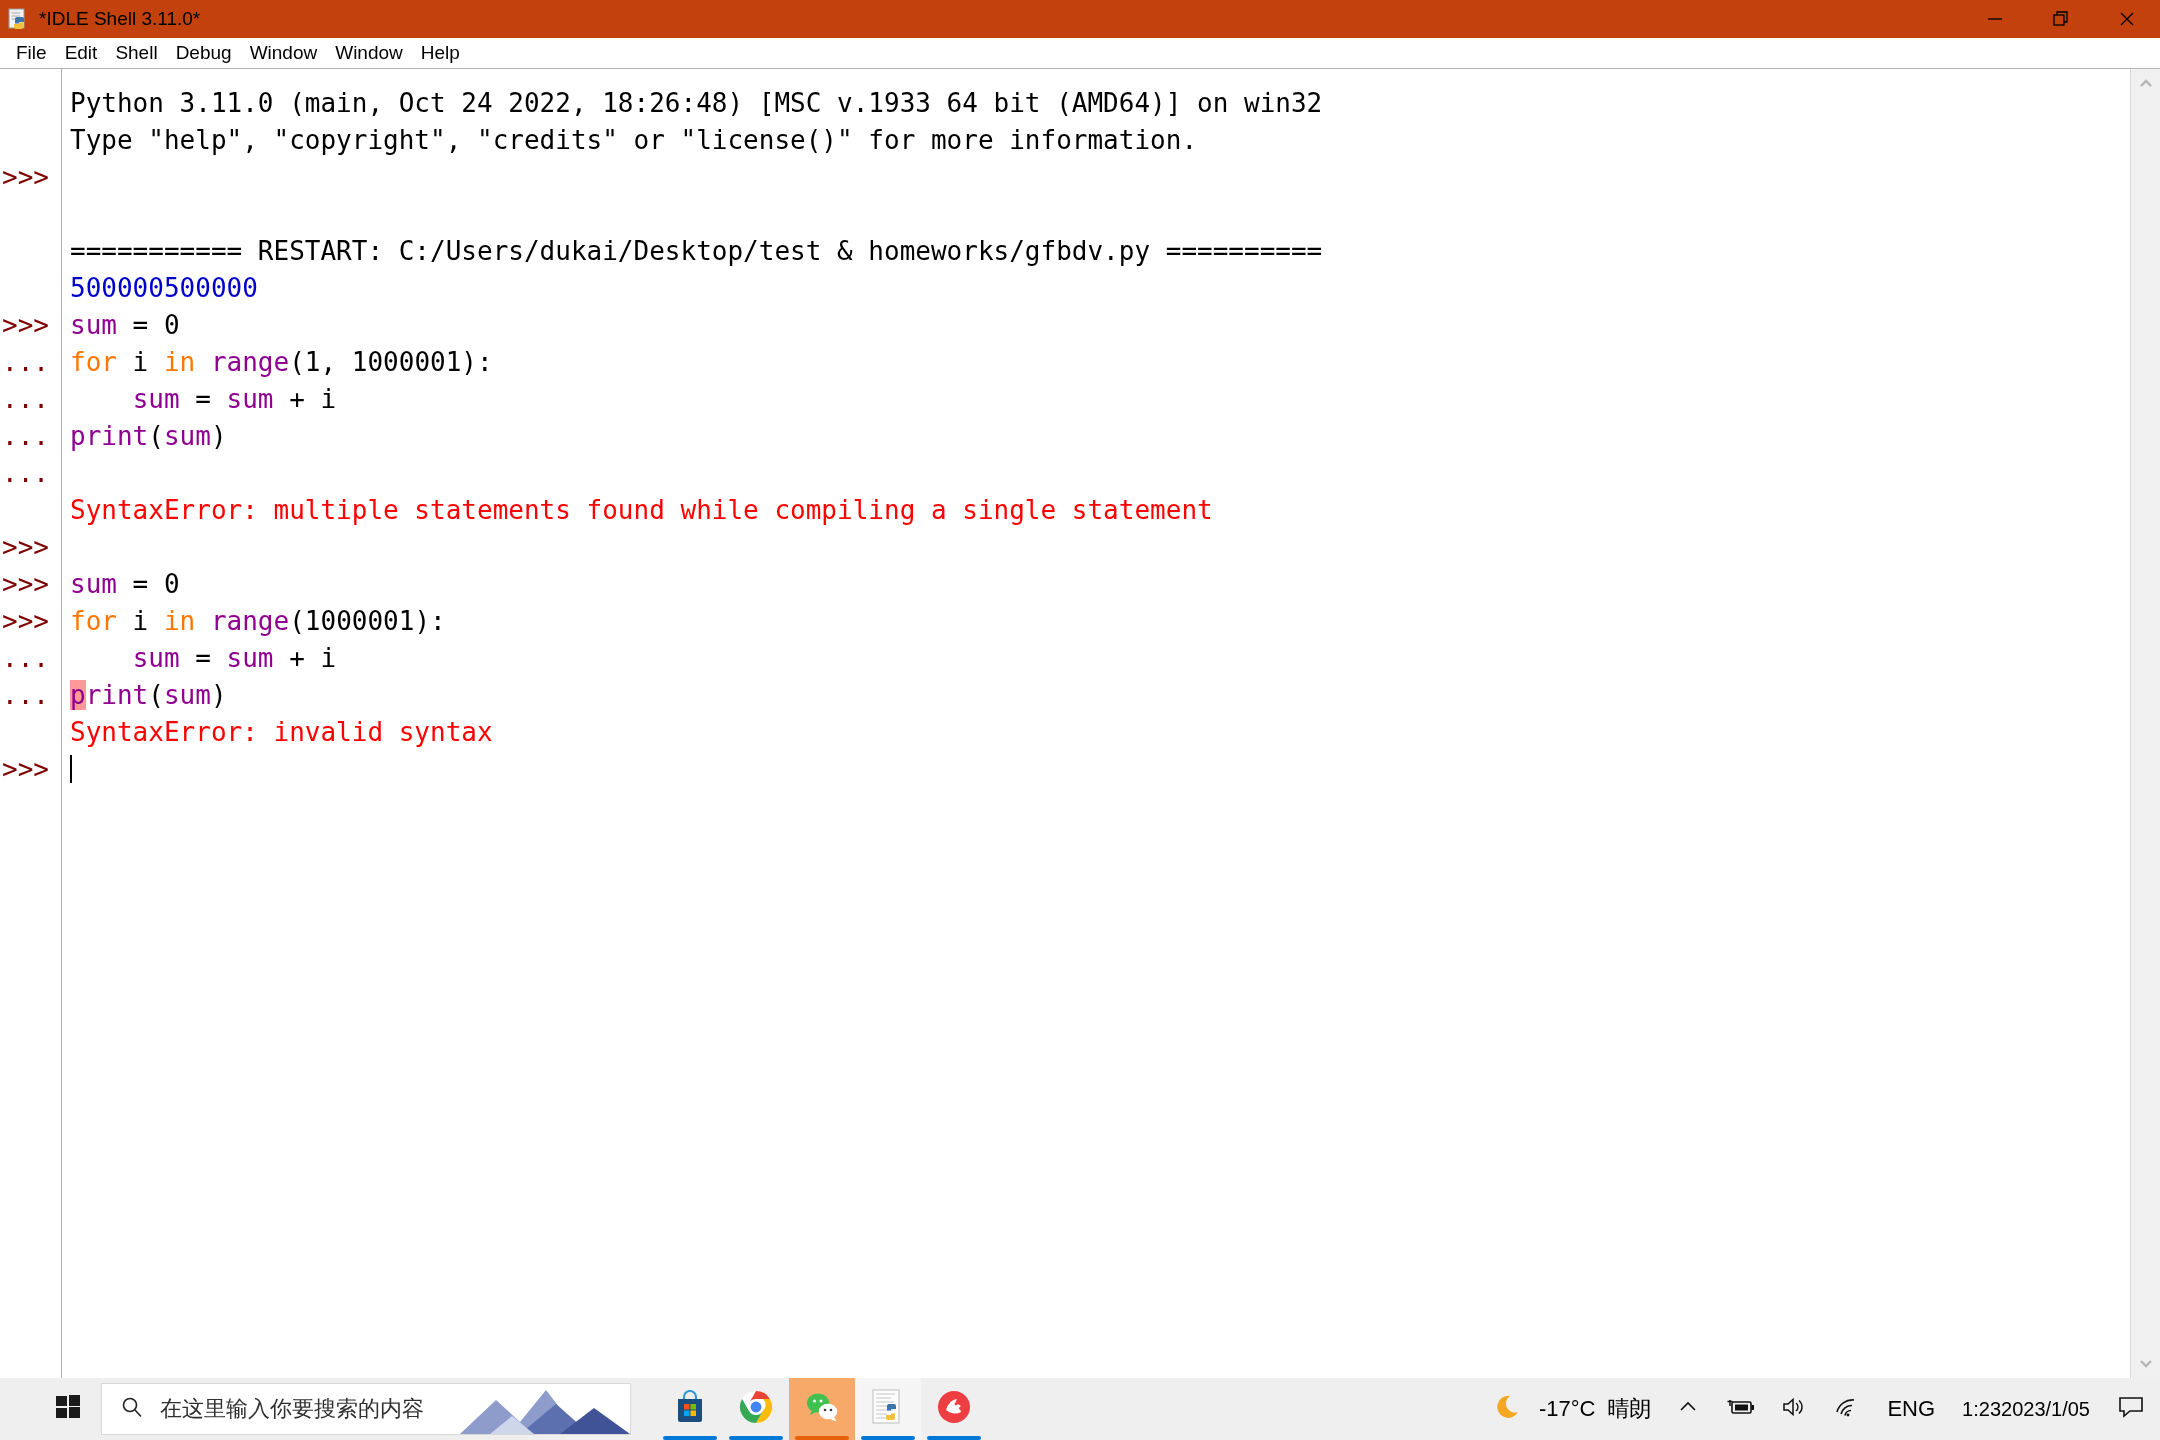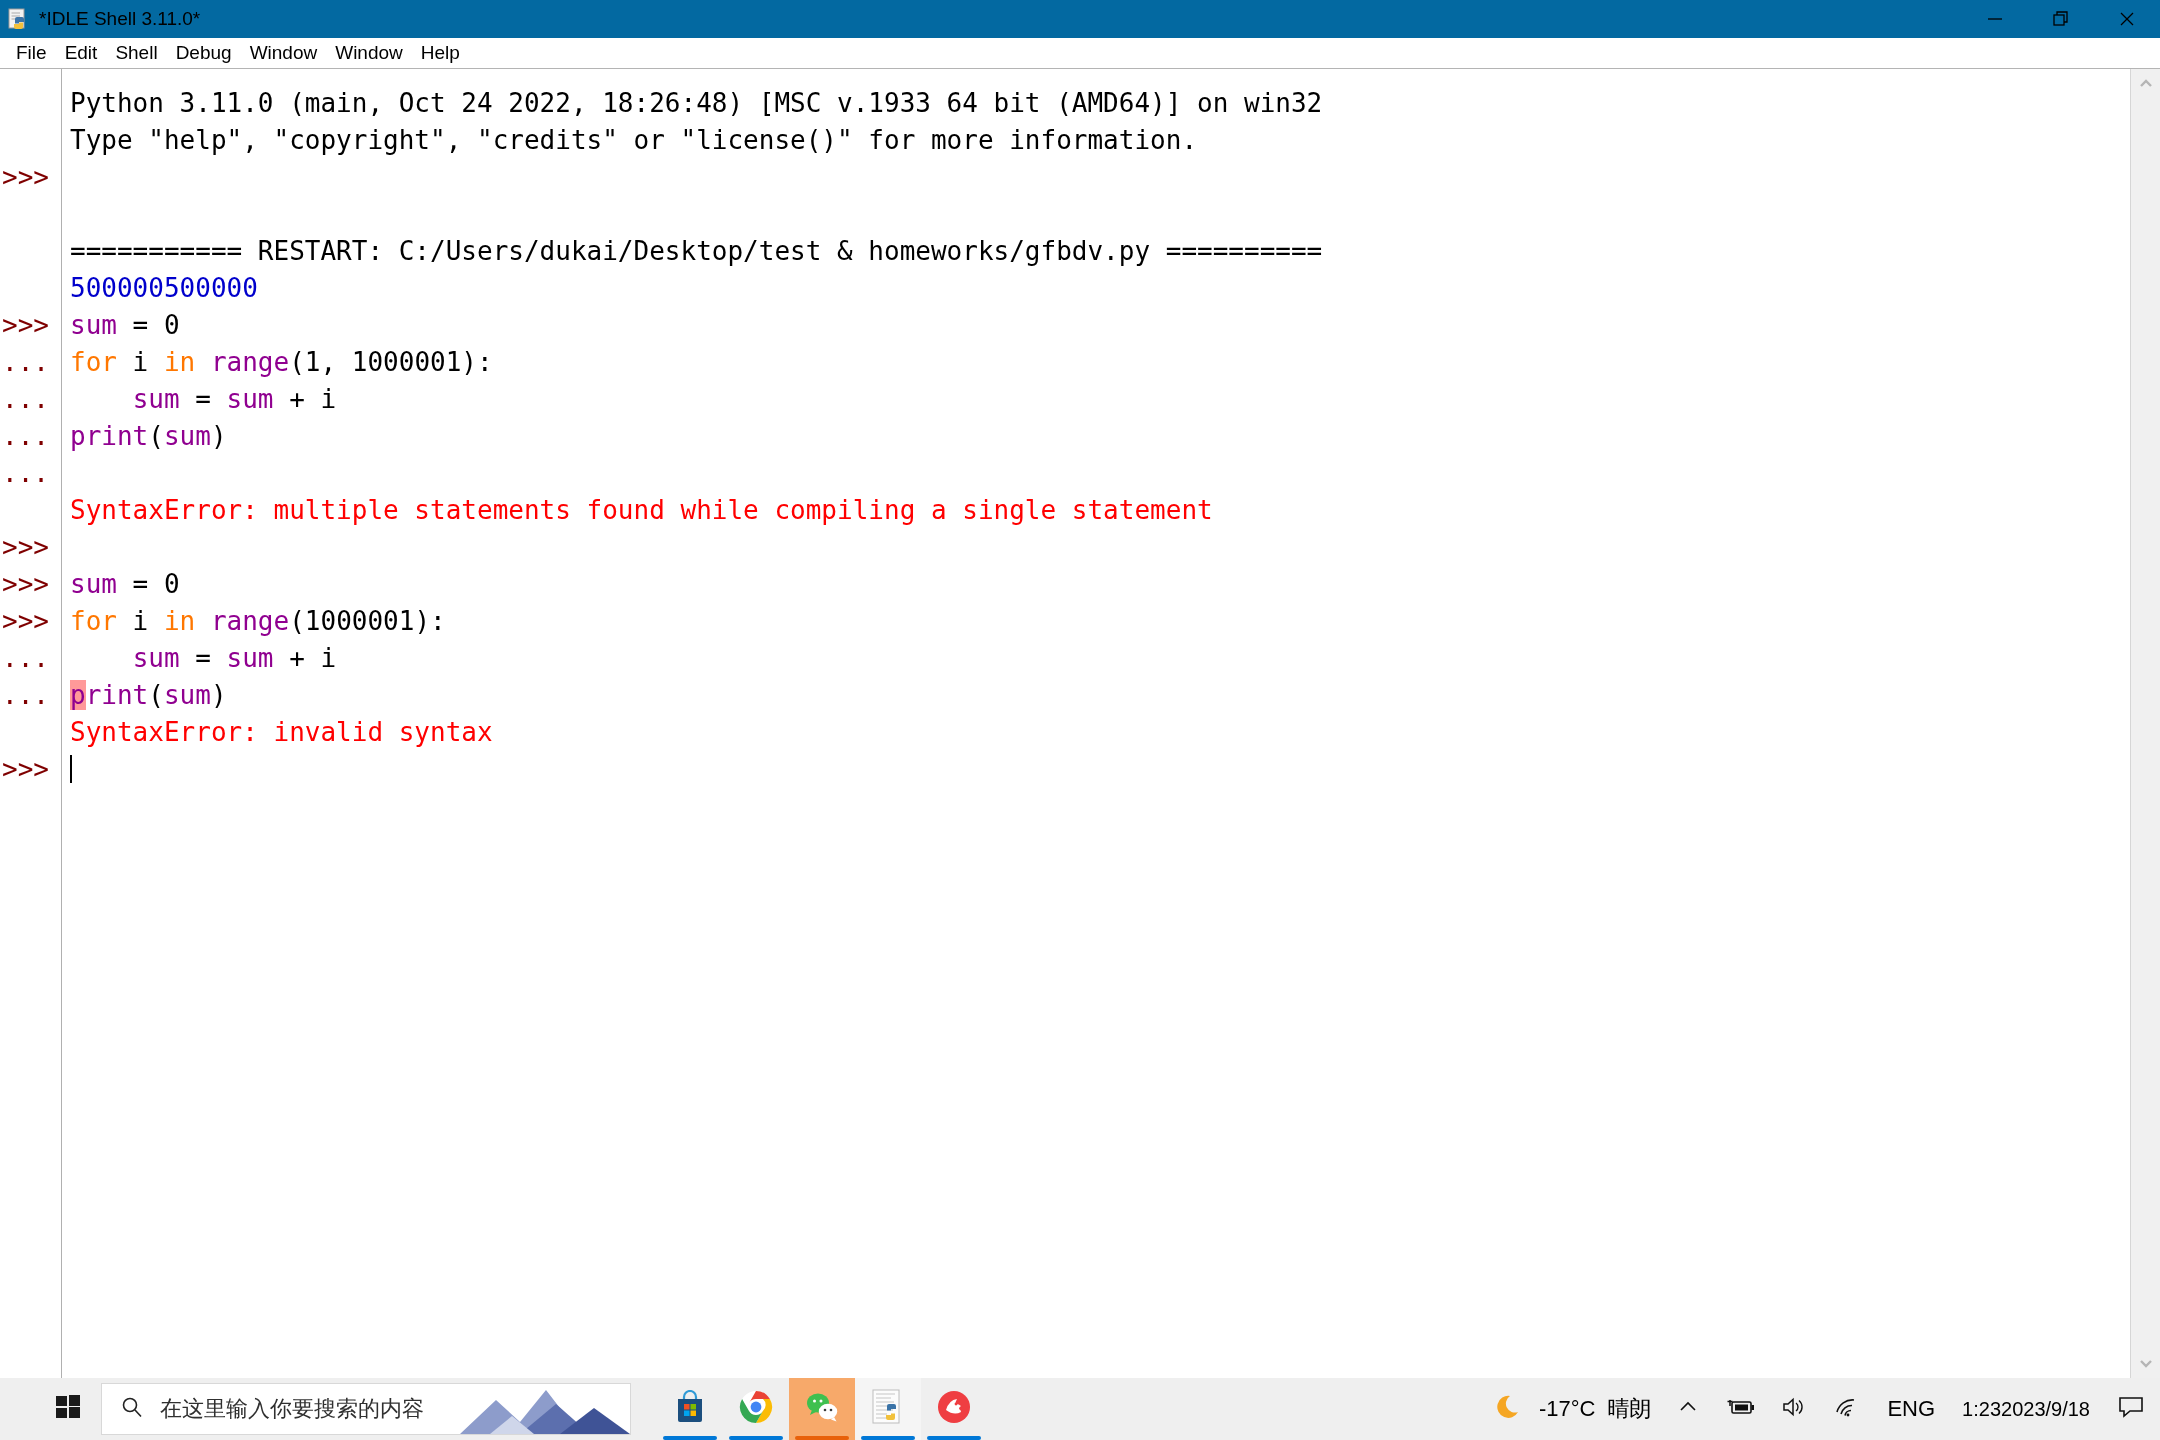--- a/index.html
+++ b/index.html
@@ -14,21 +14,21 @@
   #app {
     width: 2160px; height: 1440px;
     display: flex; flex-direction: column;
     background: #ffffff;
     position: relative;
   }
 
   
   .titlebar {
     height: 38px;
-    background: #0369a1;
+    background: #c2410c;
     display: flex; align-items: center;
     flex: 0 0 38px;
     position: relative;
   }
   .title-left { display: flex; align-items: center; padding-left: 8px; gap: 9px; }
   .app-icon { width: 22px; height: 22px; position: relative; display:block; }
   .title-text {
     font-size: 19px; color: #000000;
     font-family: "Liberation Sans", sans-serif;
     white-space: nowrap;
@@ -455,21 +455,21 @@
           </svg>
         </span>
       </div>
 
       <div class="tray-item">
         <span class="tray-text">ENG</span>
       </div>
 
       <div class="clock">
         <div>1:23</div>
-        <div>2023/9/18</div>
+        <div>2023/1/05</div>
       </div>
 
       <div class="tray-item">
         <span>
           <svg width="28" height="26" viewBox="0 0 28 26">
             <path d="M3 4 h22 v13 h-12 l-6 5 v-5 h-4 z" fill="none" stroke="#111" stroke-width="1.6"></path>
           </svg>
         </span>
       </div>
     </div>

